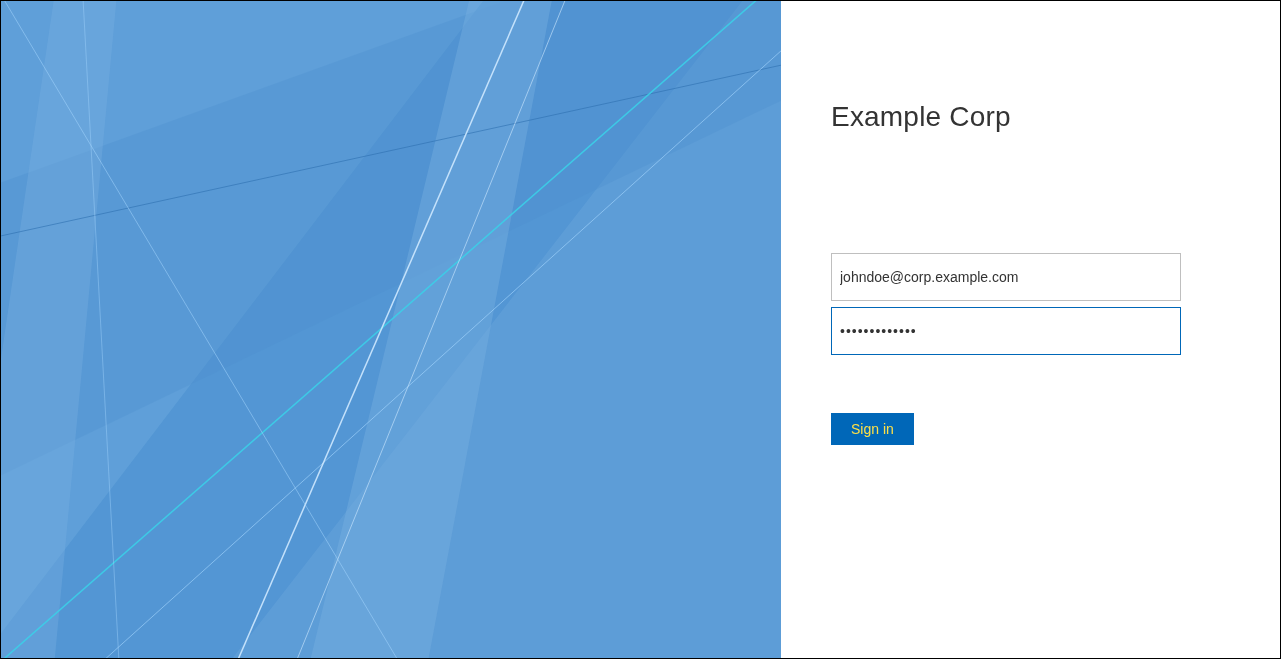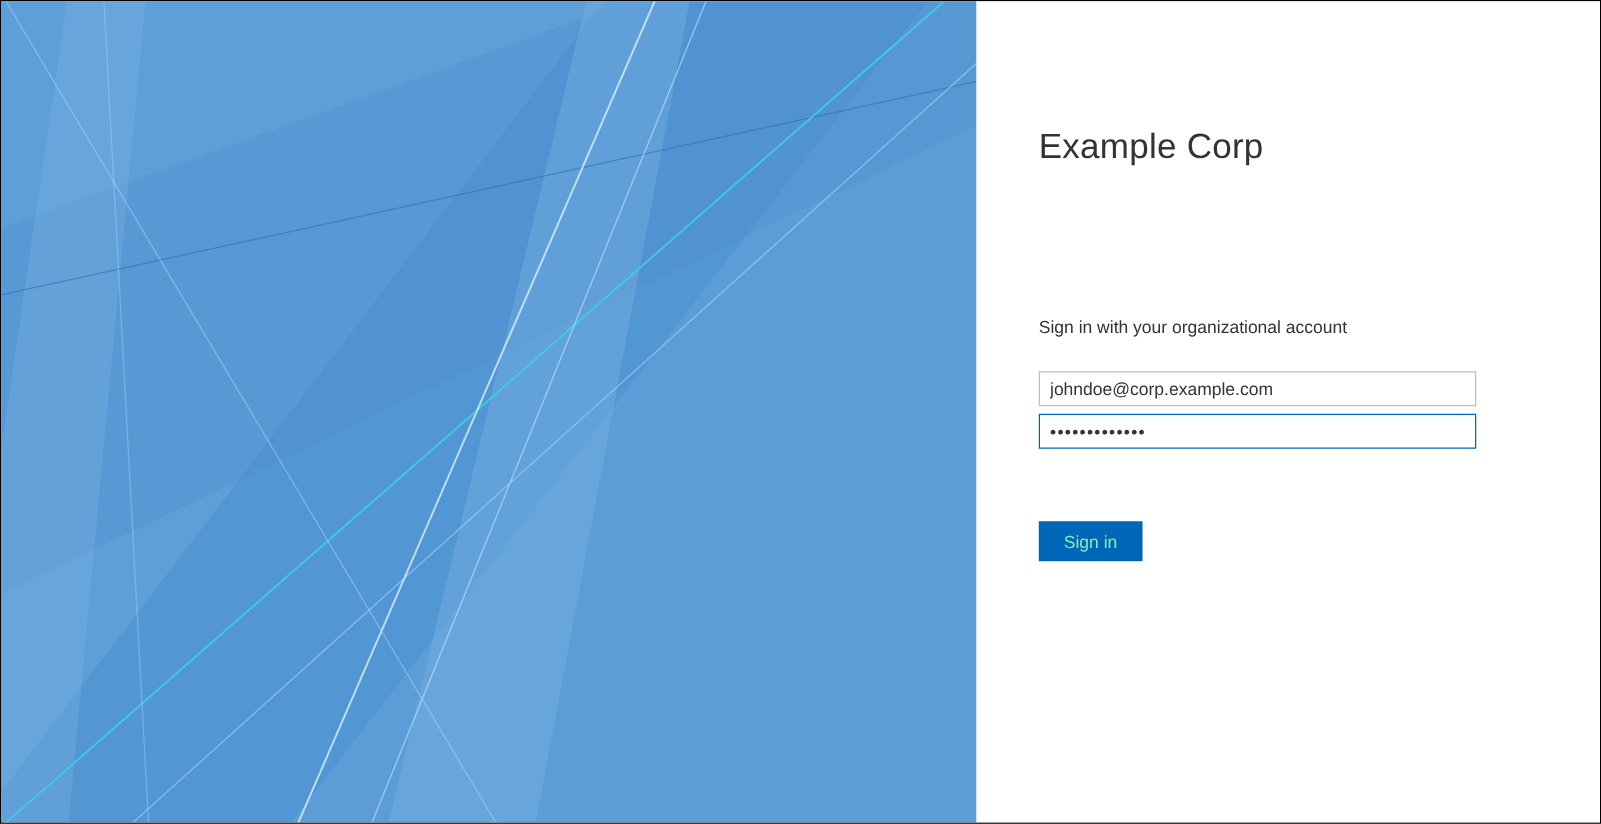--- a/index.html
+++ b/index.html
@@ -44,36 +44,36 @@
       letter-spacing: 0.2px;
     }
     .signin-prompt {
       font-size: 14px;
       color: #333333;
       margin-bottom: 28px;
     }
     .input-field {
       display: block;
       width: 350px;
-      height: 28px;
+      height: 48px;
       border: 1px solid #bfbfbf;
       padding: 4px 8px;
       font-size: 14px;
       font-family: inherit;
       color: #333;
       margin-bottom: 6px;
       background: #fff;
     }
     .input-field.focused {
       border: 1px solid #0067b8;
     }
     .signin-button {
       margin-top: 52px;
       background: #0067b8;
-      color: #86efac;
+      color: #fde047;
       border: none;
       padding: 8px 20px;
       font-size: 14px;
       font-family: inherit;
       cursor: pointer;
     }
   </style>
 </head>
 <body>
 
@@ -93,20 +93,19 @@
     <line x1="220" y1="700" x2="540" y2="-40" stroke="#cfe9ff" stroke-width="1.5" opacity="0.9"></line>
     <line x1="280" y1="700" x2="580" y2="-40" stroke="#cfe9ff" stroke-width="1" opacity="0.6"></line>
     <line x1="-20" y1="-40" x2="420" y2="700" stroke="#a8d8ff" stroke-width="1" opacity="0.5"></line>
     <line x1="80" y1="-40" x2="120" y2="700" stroke="#a8d8ff" stroke-width="1" opacity="0.4"></line>
   </svg>
 </div>
 
 <div class="form-panel">
   <h1 class="org-title">Example Corp</h1>
 
-  <div class="signin-prompt">Sign in with your organizational account</div>
 
   <input type="text" class="input-field" value="johndoe@corp.example.com" placeholder="someone@example.com" style="">
 
   <input type="text" class="input-field focused" value="•••••••••••••" placeholder="Password" style="letter-spacing: 1px;">
 
   <button class="signin-button">Sign in</button>
 </div>
 
 </body></html>

